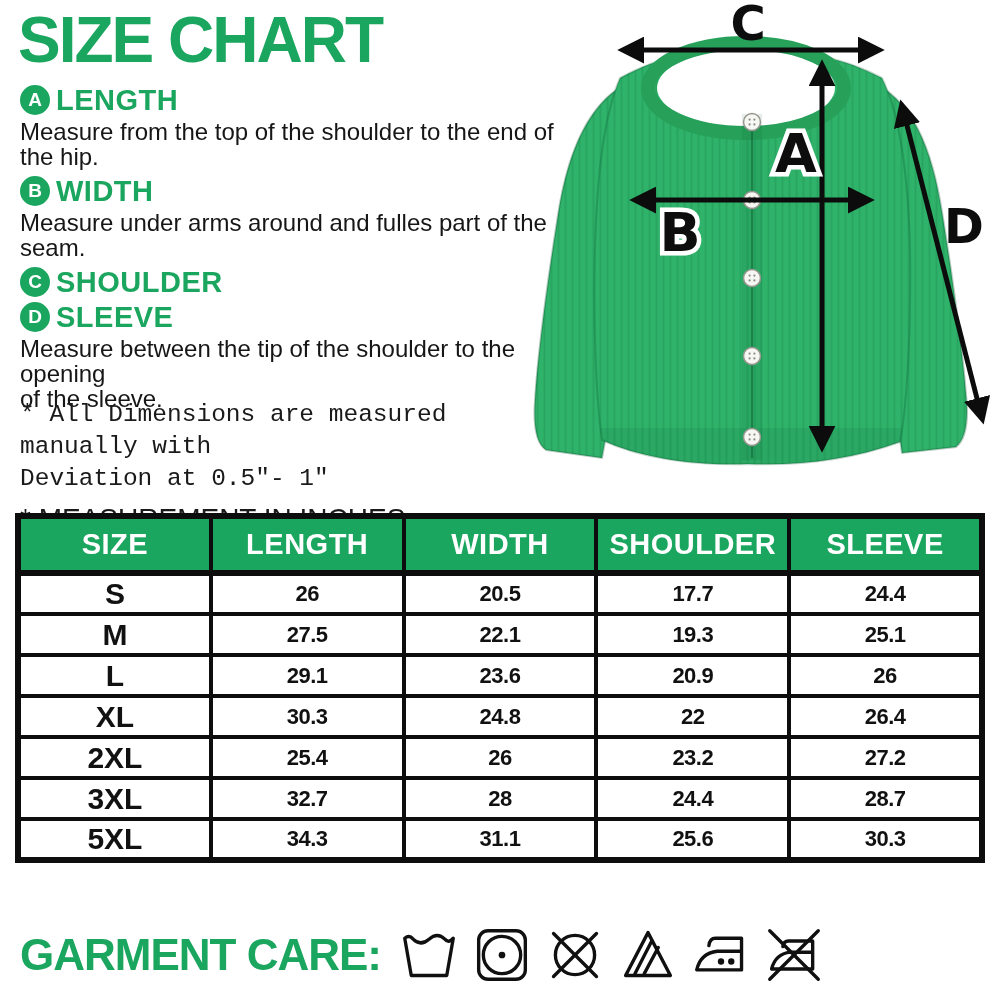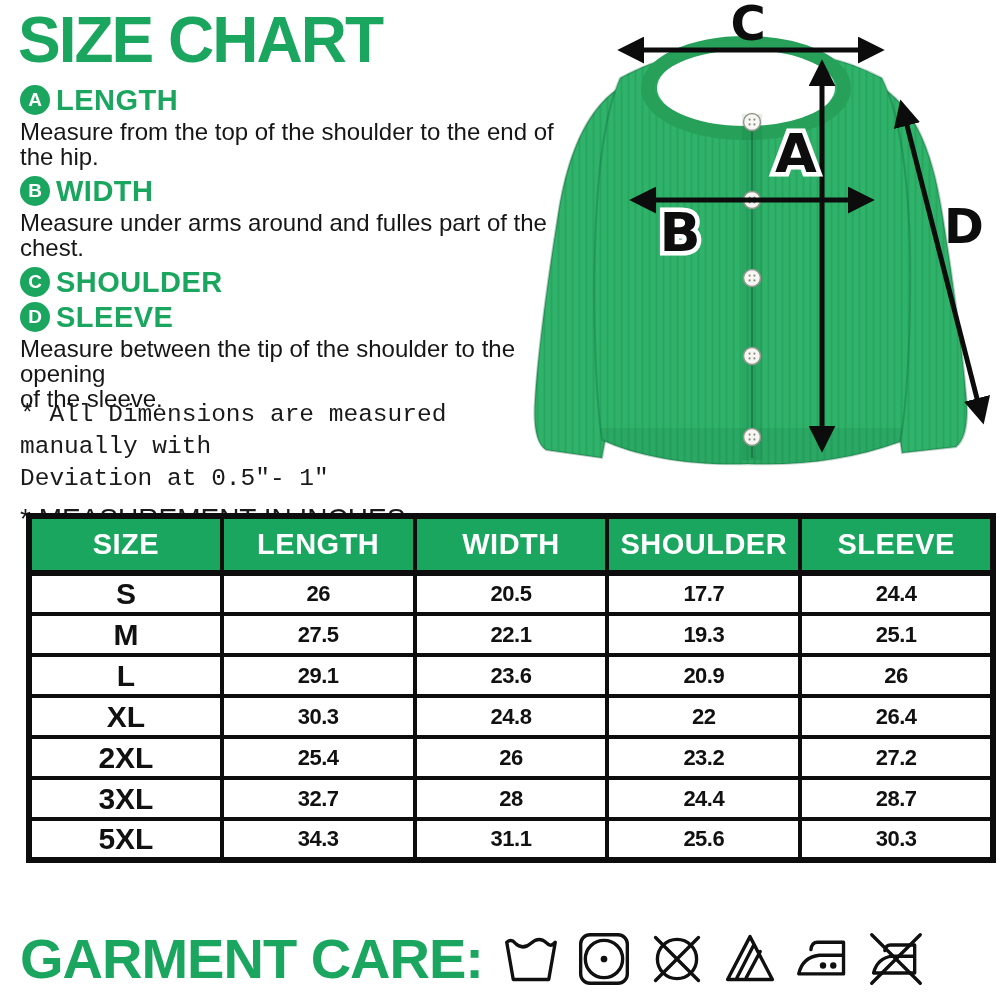--- a/index.html
+++ b/index.html
@@ -37,31 +37,31 @@
   .collar-ring{fill:none;stroke:var(--cardigan-deep);stroke-width:14;}
   .placket{fill:rgba(0,80,40,.10);}
   .placket-line{stroke:rgba(0,60,30,.35);stroke-width:2;}
   .btn-face{fill:#f6f6f3;stroke:#97978f;stroke-width:1.5;}
   .btn-hole{fill:#8b8b84;}
   .dim-arrow{stroke:#0c0c0c;stroke-width:5;}
   .dim-letter{font-family:"DejaVu Sans","Liberation Sans",sans-serif;font-weight:bold;fill:#0d0d0d;}
   .outlined{stroke:#ffffff;stroke-width:9;paint-order:stroke;}
 
   
-  .size-table{position:absolute;left:26px;top:513px;width:970px;border-collapse:collapse;
+  .size-table{position:absolute;left:15px;top:513px;width:970px;border-collapse:collapse;
               table-layout:fixed;text-align:center;z-index:2;border:6px solid #0d0d0d;}
   .size-table th{background:var(--green);color:#fff;font-size:29px;font-weight:bold;
                  height:57px;border:4px solid #0d0d0d;border-bottom-width:6px;letter-spacing:0.5px;}
   .size-table td{background:#fff;border:4px solid #0d0d0d;height:41px;
                  font-size:22px;font-weight:bold;letter-spacing:-0.5px;}
   .size-table td.size-cell{font-size:30px;letter-spacing:0;}
 
   
   .care{position:absolute;left:20px;top:926px;display:flex;align-items:center;gap:20px;z-index:2;}
-  .care-label{font-size:56px;font-weight:bold;color:var(--green);letter-spacing:-1px;white-space:nowrap;}
+  .care-label{font-size:44px;font-weight:bold;color:var(--green);letter-spacing:-1px;white-space:nowrap;}
   .care-icons{display:flex;align-items:center;gap:17px;}
   .care-icon{width:56px;height:58px;display:block;}
   .ci{fill:none;stroke:#101010;stroke-width:3.6;stroke-linejoin:round;stroke-linecap:round;}
 </style>
 </head>
 <body>
 
 <div class="stage">
 
   <div class="title">SIZE CHART</div>
@@ -70,21 +70,21 @@
     <div class="def-head">
       <span class="badge">A</span>
       <span class="def-name">LENGTH</span>
     </div>
     <p class="def-desc">Measure from the top of the shoulder to the end of the hip.</p>
 
     <div class="def-head">
       <span class="badge">B</span>
       <span class="def-name">WIDTH</span>
     </div>
-    <p class="def-desc">Measure under arms around and fulles part of the chest.</p>
+    <p class="def-desc">Measure under arms around and fulles part of the seam.</p>
 
     <div class="def-head">
       <span class="badge">C</span>
       <span class="def-name">SHOULDER</span>
     </div>
 
     <div class="def-head">
       <span class="badge">D</span>
       <span class="def-name">SLEEVE</span>
     </div>

